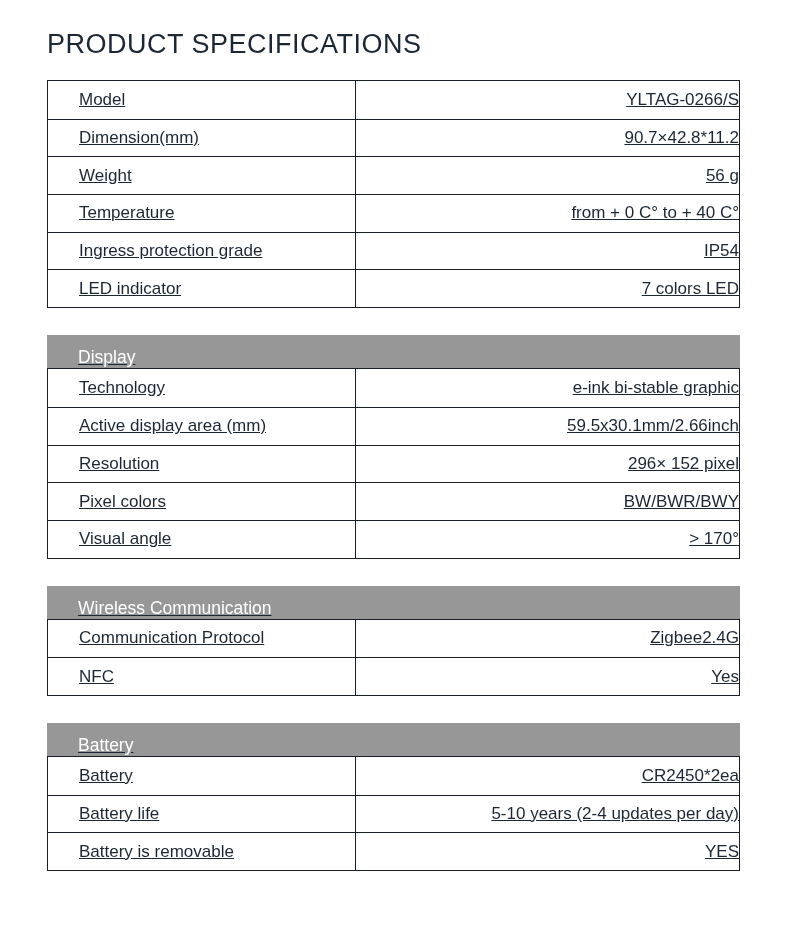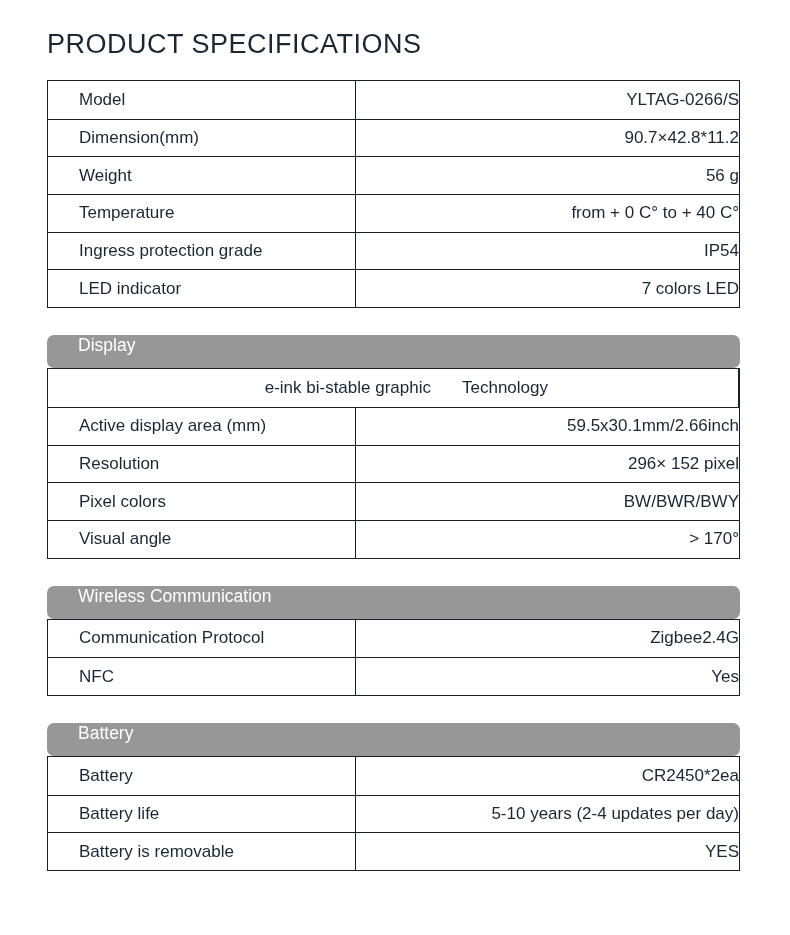--- a/index.html
+++ b/index.html
@@ -25,35 +25,35 @@
   .page-title{
     font-size:27px;
     font-weight:normal;
     letter-spacing:0.5px;
     color:var(--text-color);
     line-height:32px;
     margin-bottom:20px;
   }
   .tables{
     width:645px;
+    text-decoration:underline;
   }
   .spec-table{
     width:693px;
     margin-bottom:27px;
   }
   .spec-table:last-child{margin-bottom:4px;}
   .section-header{
     height:33px;
     background:var(--header-bg);
     color:var(--header-text);
     display:flex;
-    align-items:flex-start;
+    align-items:flex-end;
     padding-left:31px;
     font-size:17.5px;
-    border-radius:7px;
   }
   .table-rows{
     border:1.5px solid var(--border-color);
   }
   .spec-row{
     display:flex;
     height:37.7px;
   }
   .spec-row + .spec-row{
     border-top:1.5px solid var(--border-color);
@@ -142,25 +142,25 @@
   </div>
 </div>
   </section>
 
   <section class="spec-table">
     <div class="section-header">
       <span>Display</span>
     </div>
     <div class="table-rows">
   <div class="spec-row">
+    <div class="cell label">
+      <span>Technology</span>
+    </div>
     <div class="cell value">
       <span>e-ink bi-stable graphic</span>
-    </div>
-    <div class="cell label">
-      <span>Technology</span>
     </div>
   </div>
 
   <div class="spec-row">
     <div class="cell label">
       <span>Active display area (mm)</span>
     </div>
     <div class="cell value">
       <span>59.5x30.1mm/2.66inch</span>
     </div>

